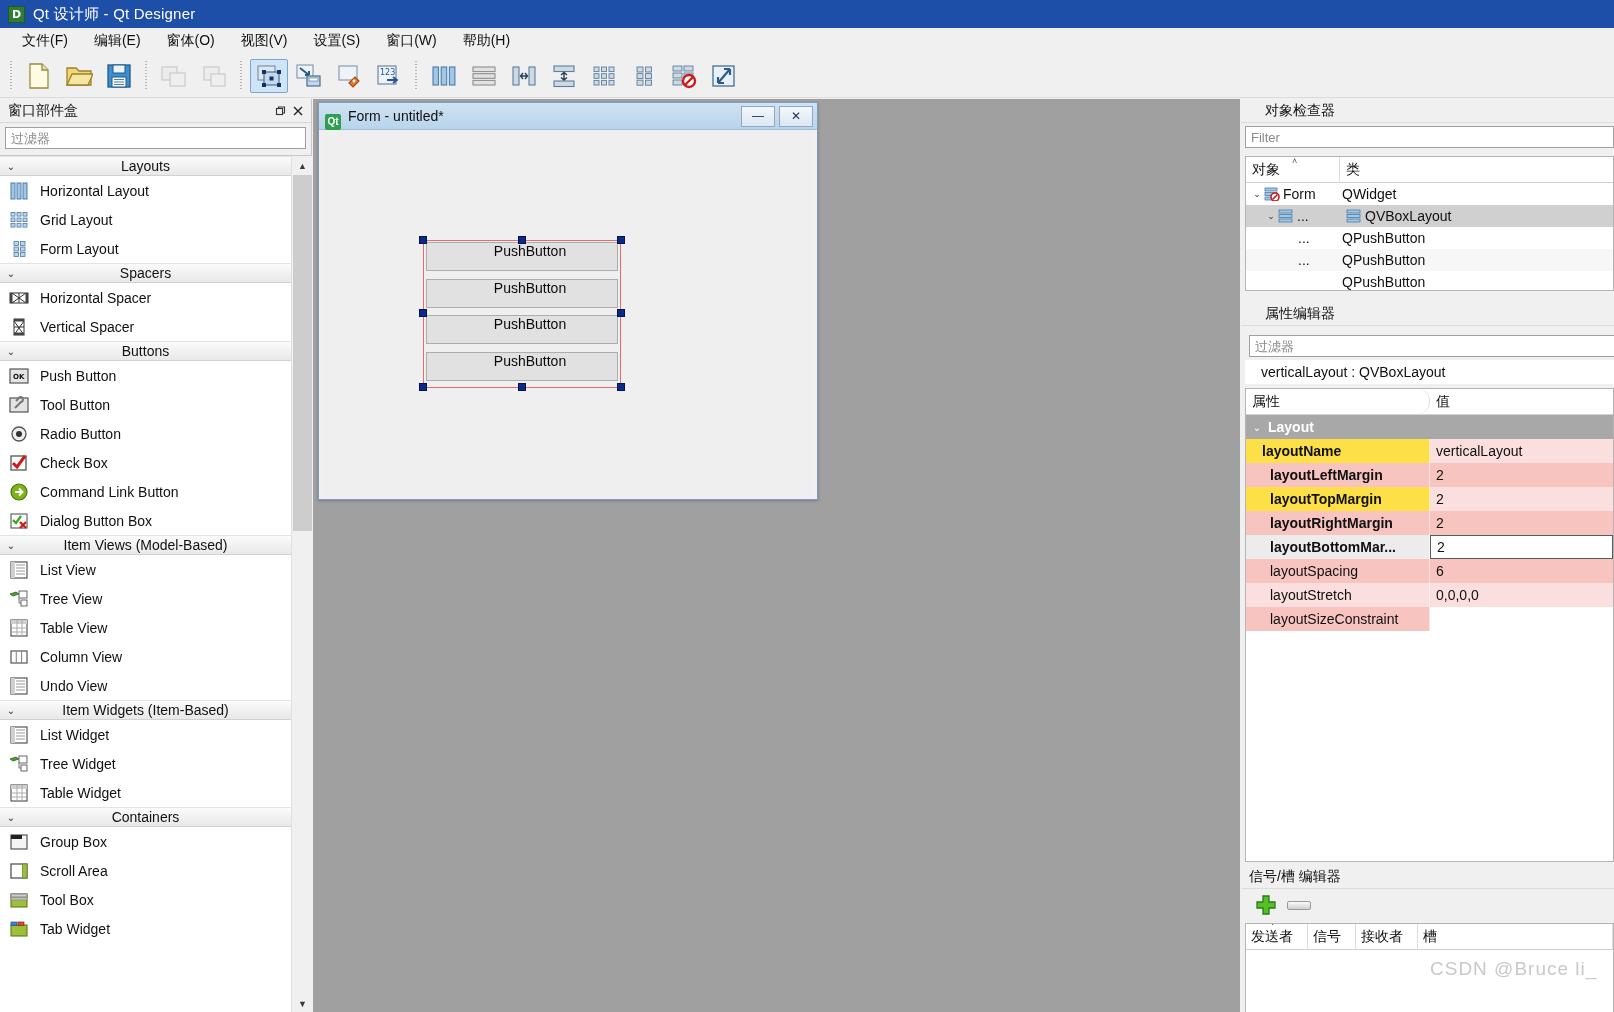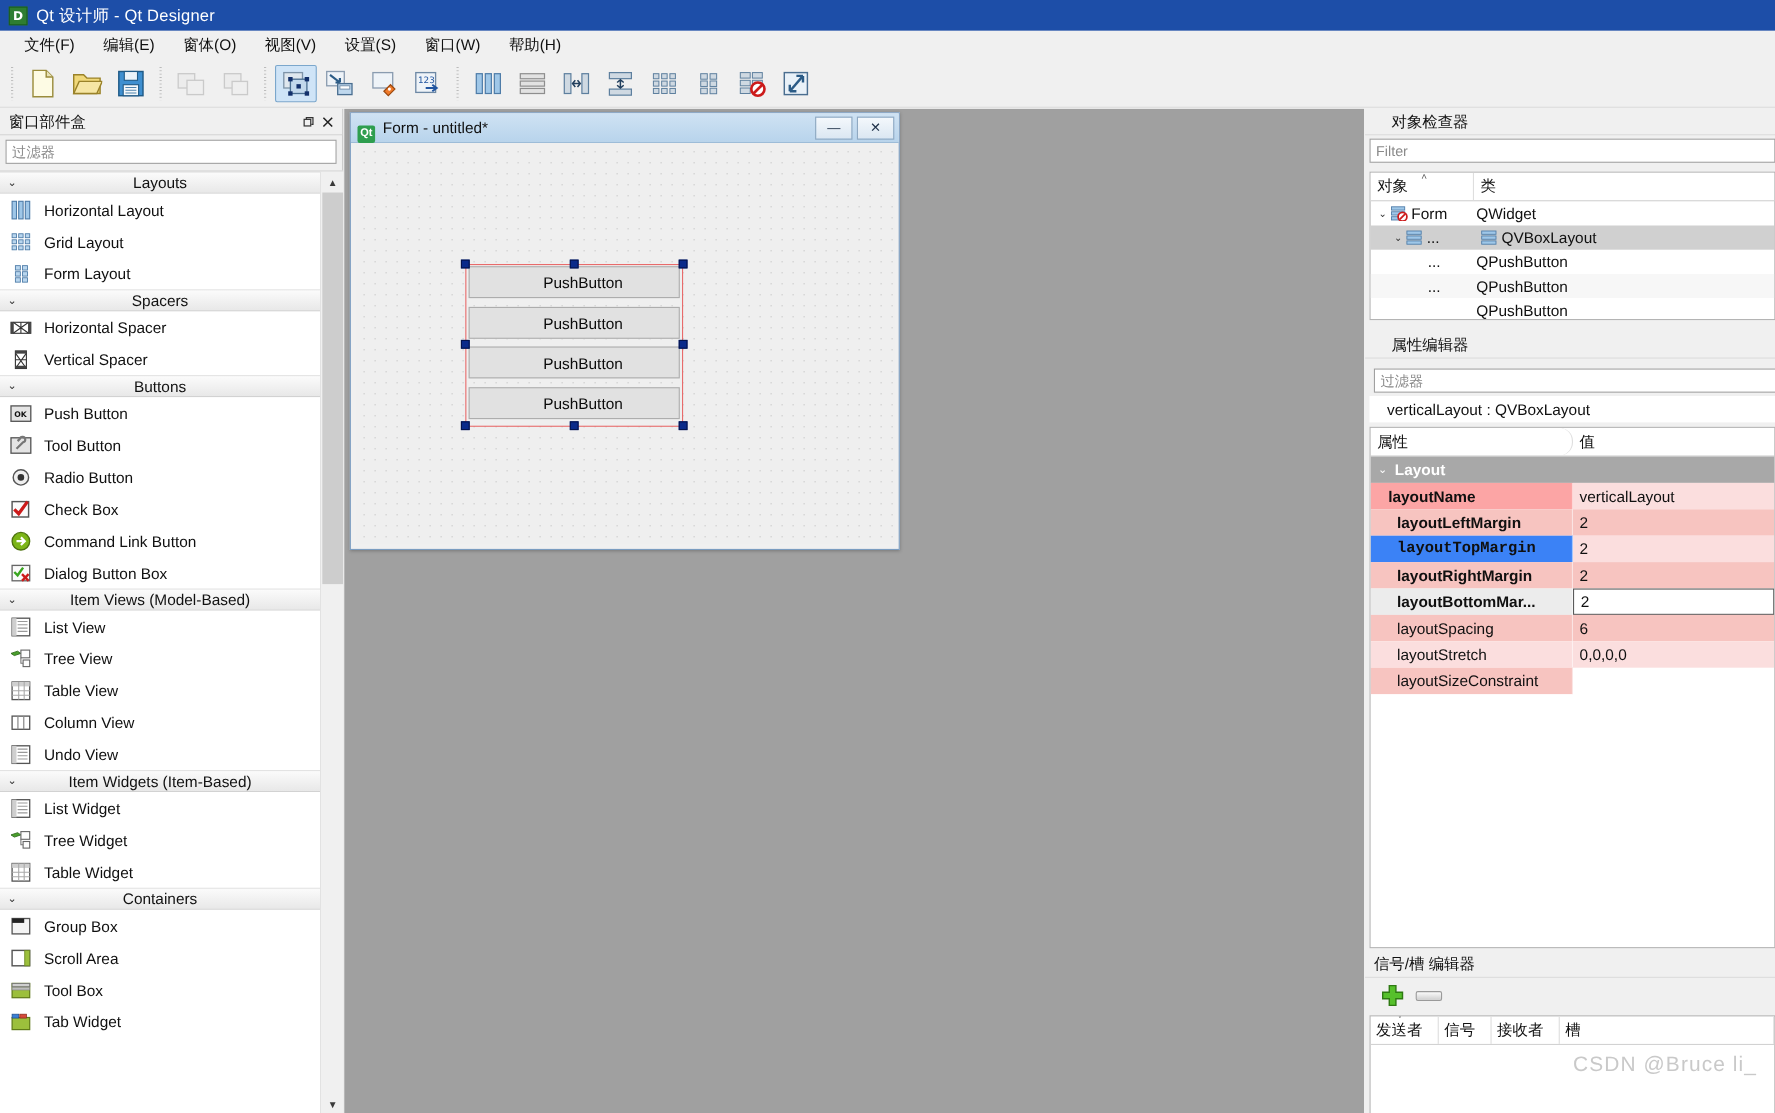--- a/index.html
+++ b/index.html
@@ -125,21 +125,21 @@
     position:absolute; left:4px; top:27px; right:4px; bottom:4px;
     background-color:#efefef;
     background-image: radial-gradient(#b8b8b8 0.7px, transparent 0.7px);
     background-size: 10px 10px; background-position: 3px 3px;
   }
   .sel-rect {
     position:absolute; border:1px solid #e86b6b;
   }
   .pbtn {
     position:absolute; height:29px; background:#e1e1e1; border:1px solid #adadad;
-    display:flex; align-items:center; justify-content:center; font-size:14px; color:#0a0a0a;padding-left:16px;
+    display:flex; align-items:flex-start; justify-content:center; font-size:14px; color:#0a0a0a;padding-left:16px;
   }
   .handle { position:absolute; width:8px; height:8px; background:#0a2a8a; border:1px solid #04134d; }
 
   
   .dock-right {
     position:absolute; left:1241px; top:99px; width:373px; height:913px; background:#f0f0f0;
   }
   .panel-title {
     height:24px; background:#f0f0f0; display:flex; align-items:center; padding-left:24px;
     font-size:14px; color:#101010; border-bottom:1px solid #dcdcdc;
@@ -877,29 +877,29 @@
       <div class="prop-head">
         <div class="ph-cell p1">属性</div>
         <div class="ph-cell">值</div>
       </div>
       <div class="grp-row">
         <span class="gchev">⌄</span>
         <span>Layout</span>
       </div>
 
       <div class="prow bold">
-        <div class="pk" style="background:#fca5a5;padding-left:16px;">layoutName</div>
+        <div class="pk" style="background:#fde047;padding-left:16px;">layoutName</div>
         <div class="pv" style="background:#fbdede;">verticalLayout</div>
       </div>
       <div class="prow bold">
         <div class="pk" style="background:#f7c4c0;">layoutLeftMargin</div>
         <div class="pv" style="background:#f7c4c0;">2</div>
       </div>
       <div class="prow bold">
-        <div class="pk" style="background:#3b82f6;font-family:Liberation Mono, monospace;">layoutTopMargin</div>
+        <div class="pk" style="background:#fde047;">layoutTopMargin</div>
         <div class="pv" style="background:#fbdede;">2</div>
       </div>
       <div class="prow bold">
         <div class="pk" style="background:#f7c4c0;">layoutRightMargin</div>
         <div class="pv" style="background:#f7c4c0;">2</div>
       </div>
       <div class="prow bold edit">
         <div class="pk" style="background:#ececec;">layoutBottomMar...</div>
         <div class="pv">2</div>
       </div>

